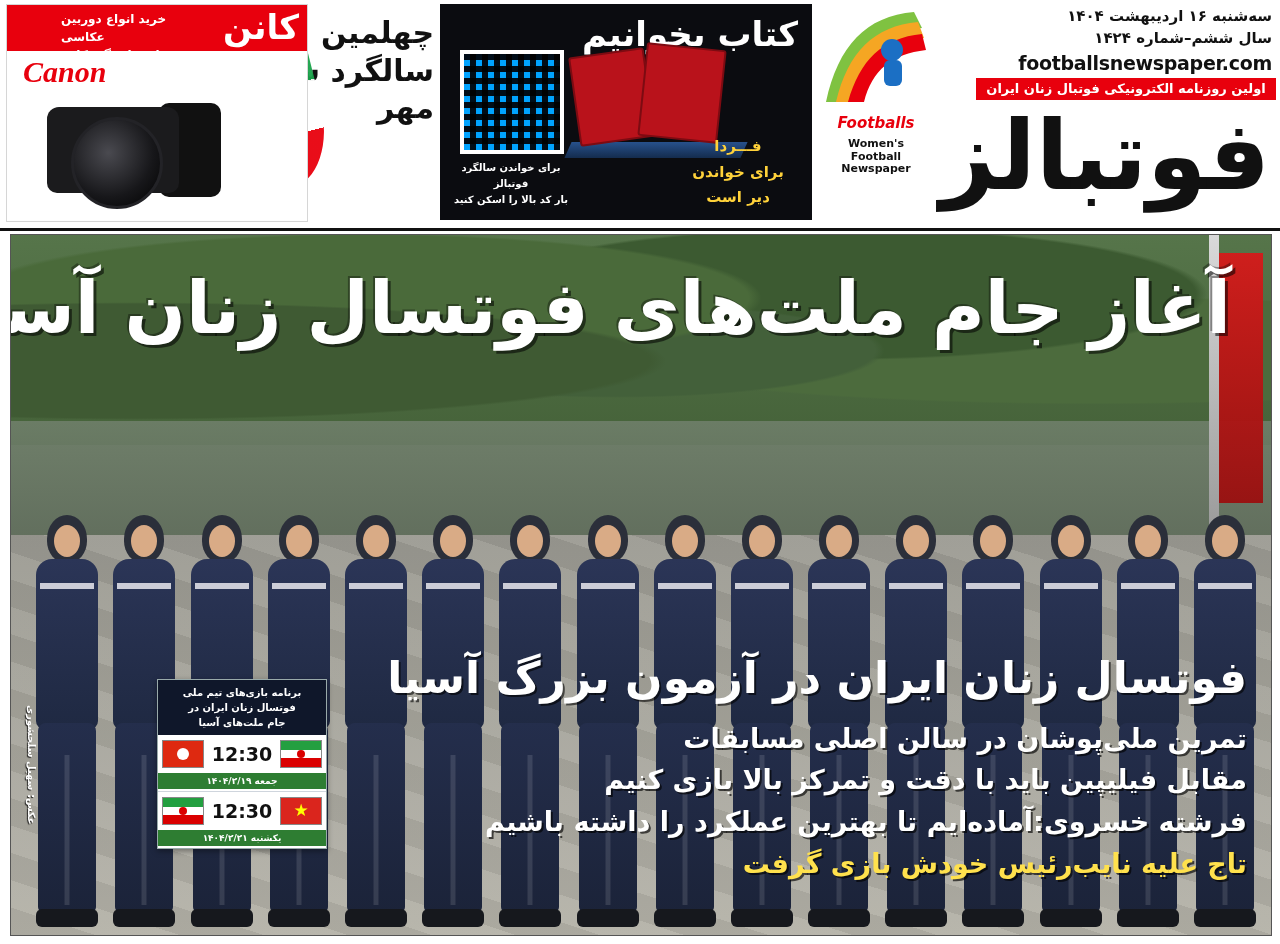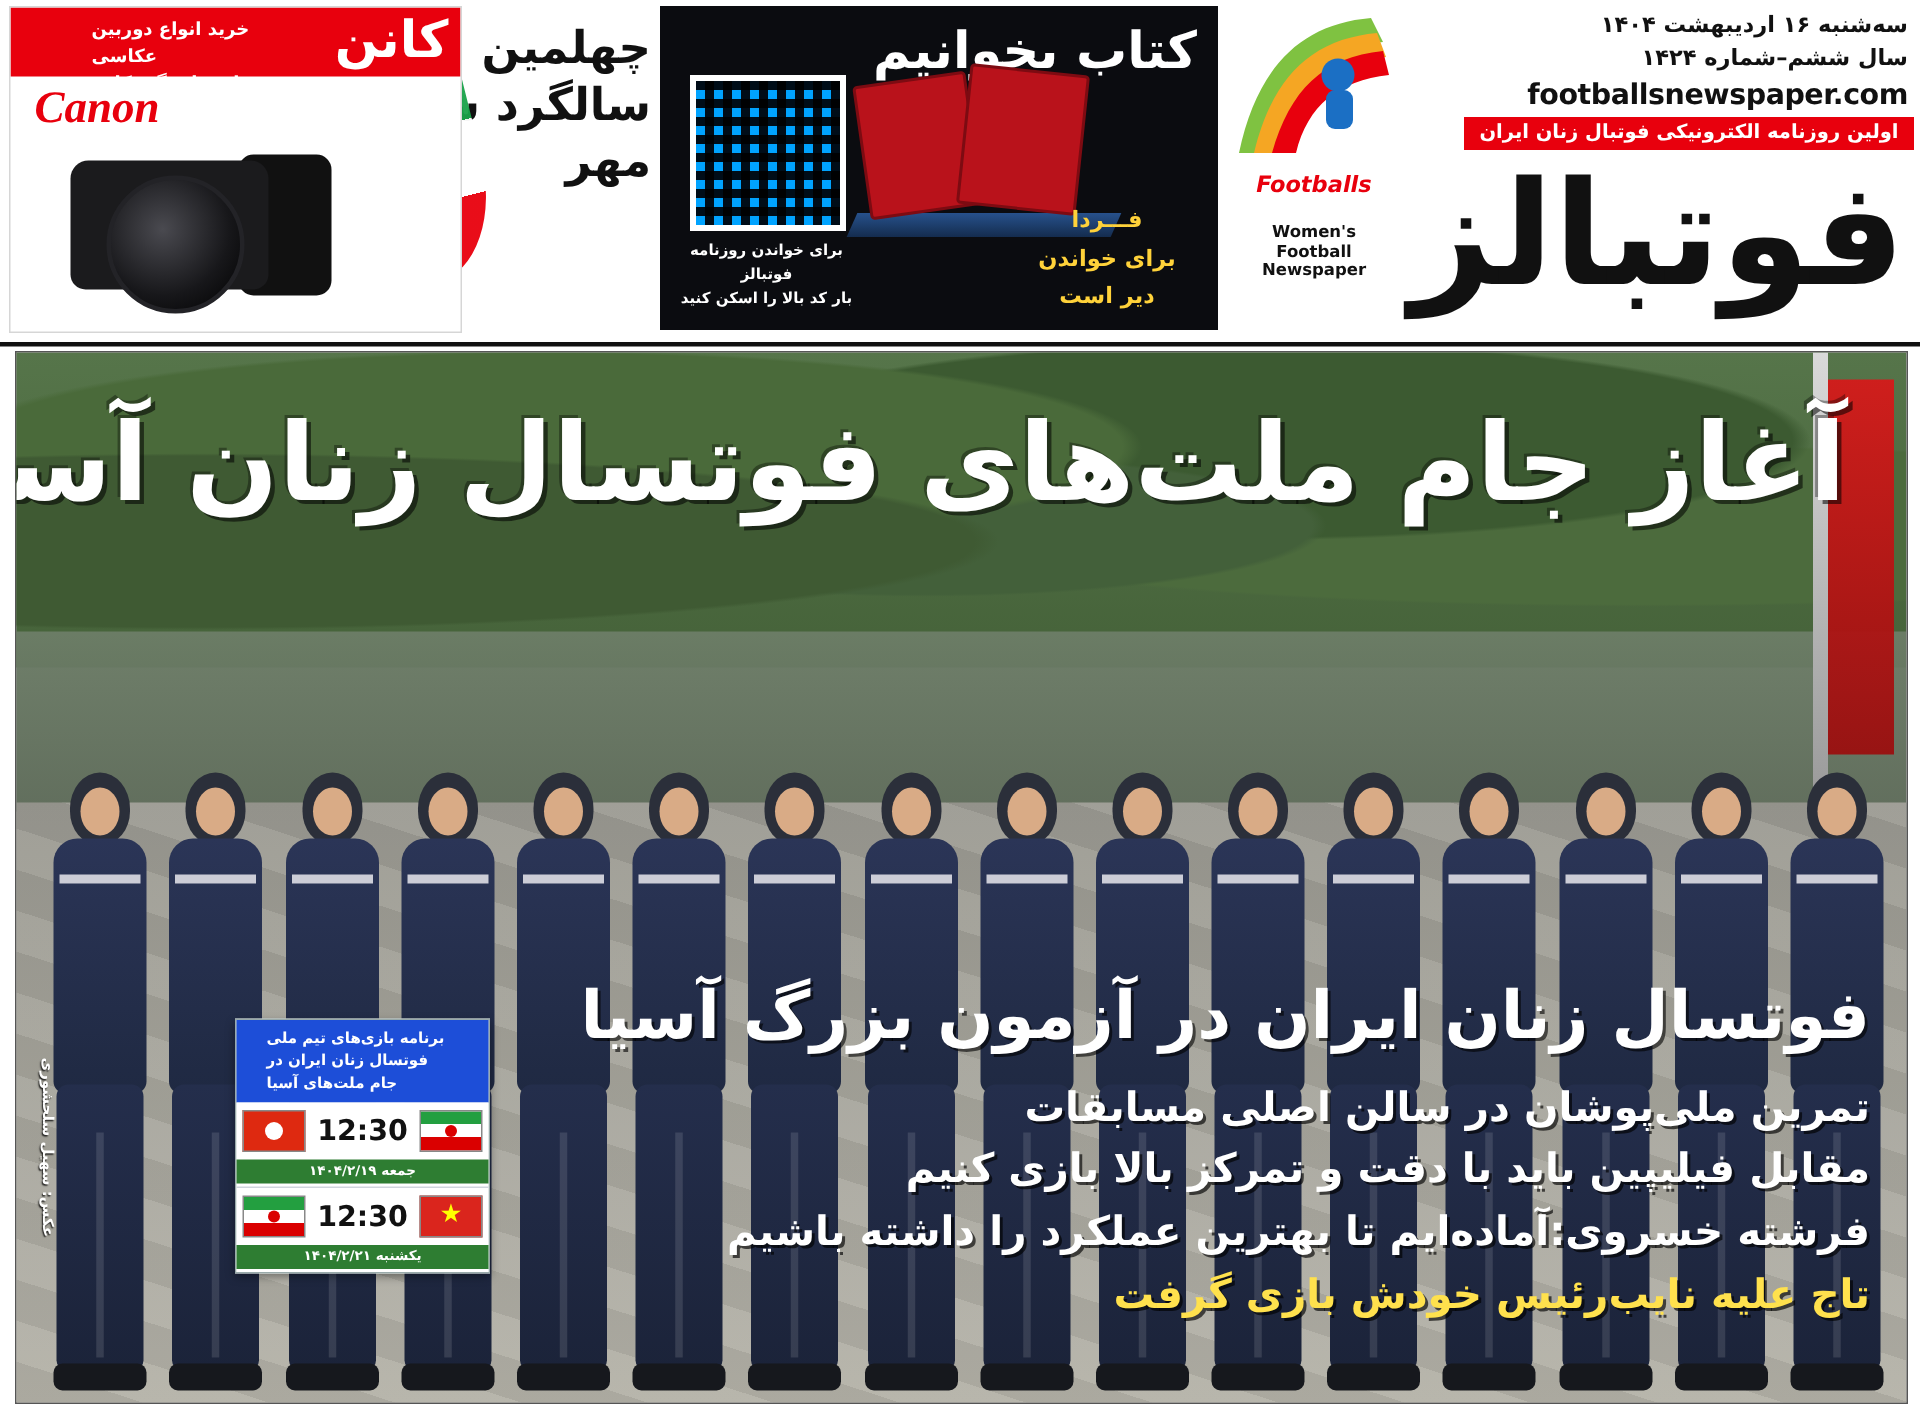--- a/index.html
+++ b/index.html
@@ -98,21 +98,21 @@
     width: 100px;
     text-align: center;
     font-size: 15px;
     font-weight: bold;
     font-style: italic;
     color: #e8000d;
     direction: ltr;
   }
   .brand-logo .latin2 {
     position: absolute;
-    left: 8px; top: 143px;
+    left: 8px; top: 132px;
     width: 100px;
     text-align: center;
     font-size: 11px;
     font-weight: bold;
     color: #111;
     direction: ltr;
     line-height: 1.15;
   }
 
   
@@ -448,24 +448,24 @@
   
   .fixtures {
     position: absolute;
     left: 146px; top: 444px;
     width: 168px;
     background: rgba(255,255,255,.92);
     border: 1px solid #9aa;
     box-shadow: 0 2px 6px rgba(0,0,0,.4);
   }
   .fixtures .fx-head {
-    background: #1d4ed8;
-    color: #ffffff;
-    direction: rtl;
-    text-align: left;
+    background: #0f172a;
+    color: #ffffff;
+    direction: rtl;
+    text-align: center;
     font-size: 10px;
     font-weight: bold;
     padding: 5px 20px;
     line-height: 1.5;
   }
   .fixtures .fx-row {
     position: relative;
     height: 56px;
     border-bottom: 1px solid #cfd5dd;
     background: #ffffff;
@@ -618,21 +618,21 @@
       <div class="ba-title">کتاب بخوانیم</div>
       <div class="ba-books">
         <div class="shelf"></div>
         <div class="bk bk1"></div>
         <div class="bk bk2"></div>
       </div>
       <div class="ba-sub" style="white-space:pre-line">فـــردا
 برای خواندن
 دیر است</div>
       <div class="ba-qr"></div>
-      <div class="ba-scan" style="white-space:pre-line">برای خواندن روزنامه فوتبالز
+      <div class="ba-scan" style="white-space:pre-line">برای خواندن سالگرد فوتبالز
 بار کد بالا را اسکن کنید</div>
     </div>
 
     <div class="flag-ad">
       <div class="fa-text">چهلمین سالگرد شهر مهر</div>
       <div class="ribbon"></div>
     </div>
 
     <div class="canon-ad">
       <div class="ca-band">

